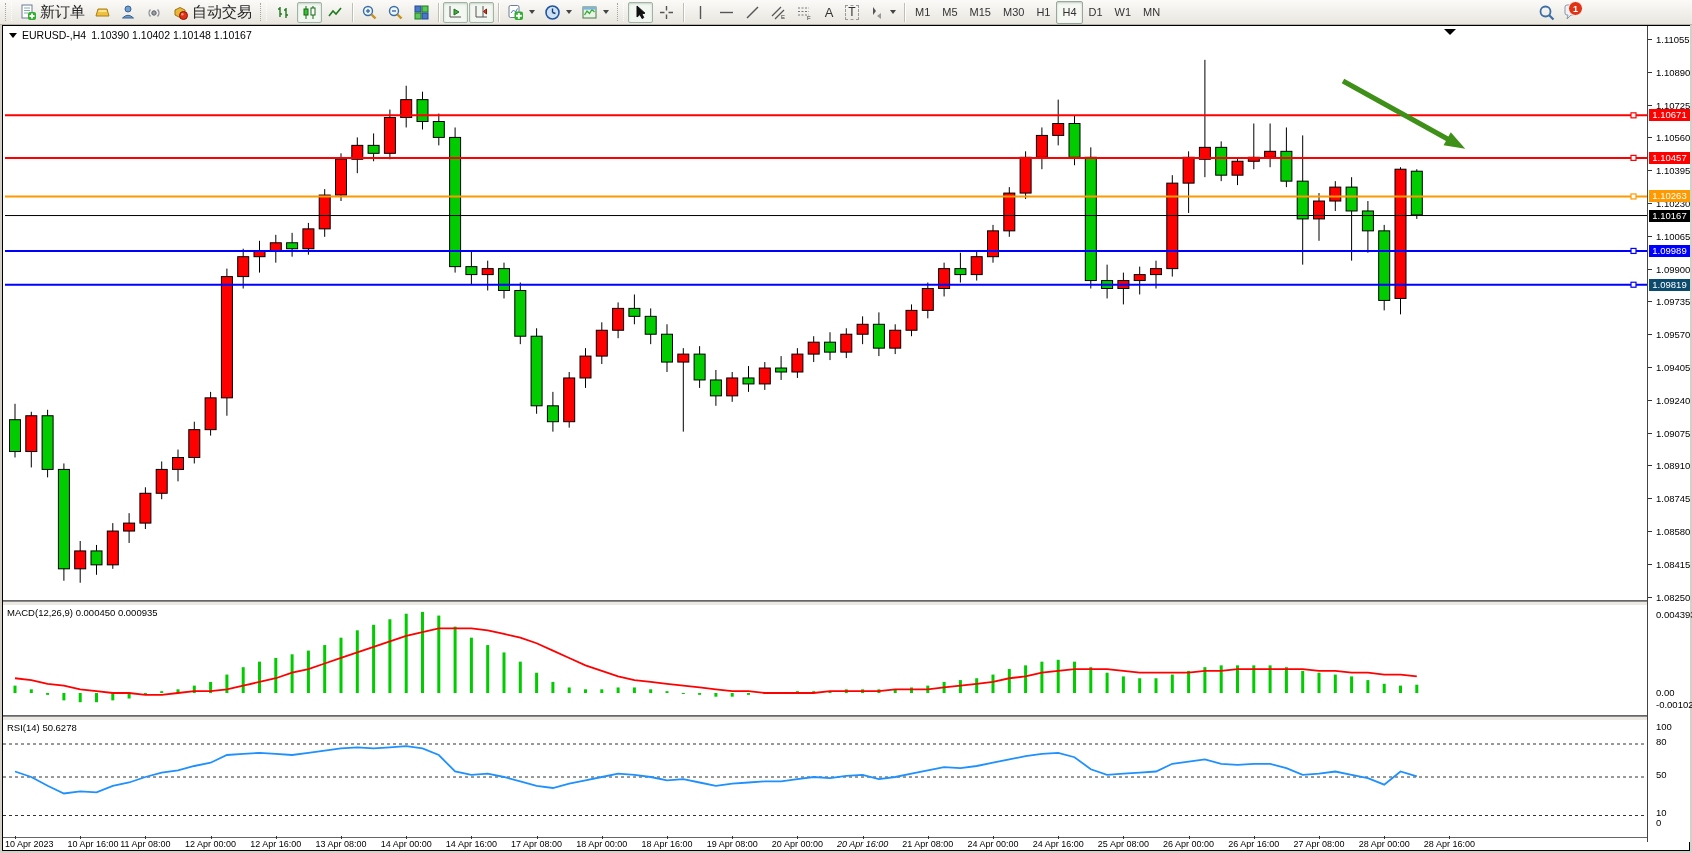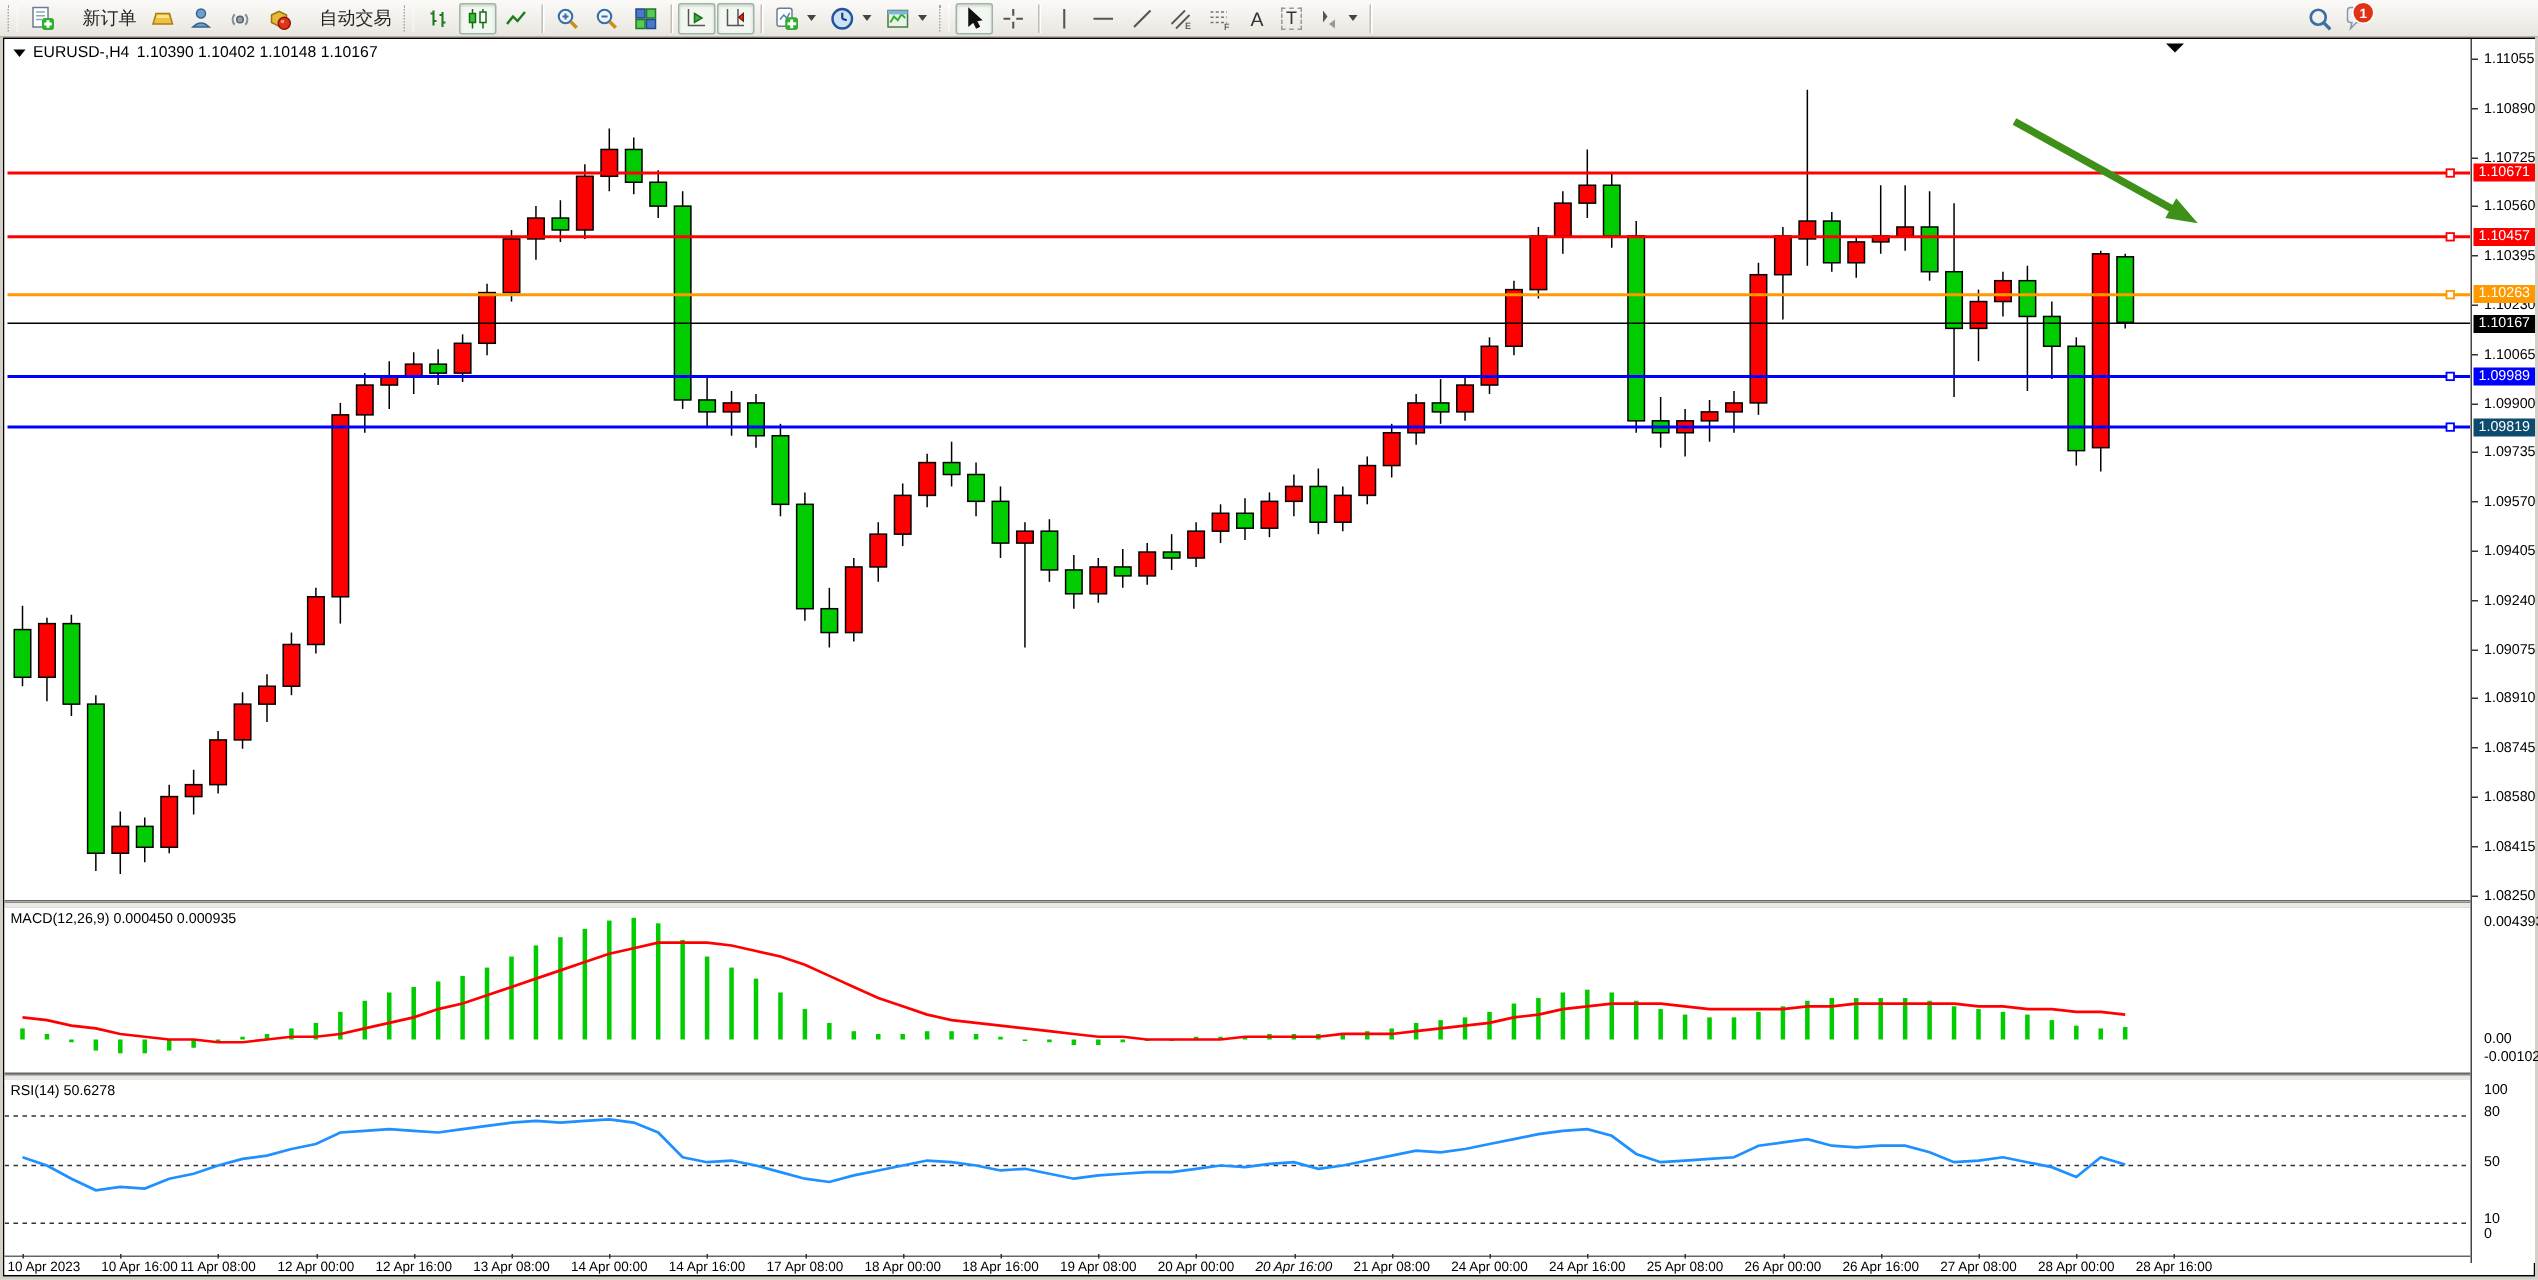--- a/index.html
+++ b/index.html
@@ -6,21 +6,21 @@
   #app{position:relative;width:1692px;height:853px;background:#d4d0c8;overflow:hidden;}
   
   #toolbar{position:absolute;left:0;top:0;width:1692px;height:25px;
     background:linear-gradient(#fbfaf8,#e9e6df);border-bottom:1px solid #b8b4aa;
     display:flex;align-items:center;gap:1px;padding:0 2px;box-sizing:border-box;}
   .grip{width:5px;height:18px;margin:0 3px;border-left:1px dotted #a9a598;border-right:1px dotted #fff;}
   .sep{width:1px;height:19px;background:#c2beb3;margin:0 3px;box-shadow:1px 0 0 #fff;}
   .btn{height:21px;min-width:22px;display:flex;align-items:center;justify-content:center;gap:3px;
     padding:0 3px;border:1px solid transparent;border-radius:2px;box-sizing:border-box;cursor:default;}
   .btn.sel{background:#f3f7f1;border-color:#9fb4a4;box-shadow:inset 0 1px 2px rgba(120,140,120,.35);}
-  .btn-label{font-size:12px;color:#222;white-space:nowrap;margin-left:15px;}
+  .btn-label{font-size:15px;color:#222;white-space:nowrap;}
   .tf{font-size:11px;color:#333;padding:0 5px;height:21px;display:flex;align-items:center;border:1px solid transparent;border-radius:2px;}
   .tf.sel{background:#f5f8f3;border-color:#9aa89c;box-shadow:inset 0 1px 2px rgba(100,120,100,.35);}
   .caret{width:0;height:0;border-left:3px solid transparent;border-right:3px solid transparent;border-top:4px solid #444;margin-left:2px;}
   .tb-right{position:absolute;left:1538px;top:0;height:25px;display:flex;align-items:center;gap:6px;}
   #notif-badge{position:absolute;left:1568px;top:1px;width:13px;height:13px;background:#e03214;border-radius:50%;
     color:#fff;font-size:9px;font-weight:bold;display:flex;align-items:center;justify-content:center;border:1px solid #fff;}
   
   #chartwin{position:absolute;left:2px;top:25px;width:1688px;height:826px;background:#fff;border:1px solid #000000;box-sizing:border-box;}
   .pane{position:absolute;left:0;background:#fff;overflow:hidden;}
   #main-pane{top:0;height:574px;width:1644px;border-bottom:1px solid #666;}
@@ -236,20 +236,31 @@
     <div class="btn">
       <svg width="17" height="17" viewBox="0 0 17 17">
         <path d="M5 3 L8 7 L5 11 Z" fill="#555"></path>
           <path d="M9 12 L13 9 L13 15 Z" fill="#999"></path>
       </svg>
       <span class="caret"></span>
     </div>
 
     <div class="sep"></div>
 
+    <div id="tf-group" style="display:flex;align-items:center;">
+        <div class="tf">M1</div>
+        <div class="tf">M5</div>
+        <div class="tf">M15</div>
+        <div class="tf">M30</div>
+        <div class="tf">H1</div>
+        <div class="tf sel">H4</div>
+        <div class="tf">D1</div>
+        <div class="tf">W1</div>
+        <div class="tf">MN</div>
+      </div>
   </div>
 
   <div class="tb-right">
     <svg width="18" height="18" viewBox="0 0 18 18">
       <circle cx="7.5" cy="7.5" r="5" fill="none" stroke="#3a6ea5" stroke-width="1.8"></circle>
       <line x1="11.2" y1="11.2" x2="15.5" y2="15.5" stroke="#3a6ea5" stroke-width="2.2"></line>
     </svg>
     <svg width="20" height="19" viewBox="0 0 20 19">
       <path d="M3 4 Q3 2 5 2 L15 2 Q17 2 17 4 L17 10 Q17 12 15 12 L9 12 L5 16 L6 12 L5 12 Q3 12 3 10 Z" fill="#eef2f6" stroke="#8a97a5"></path>
     </svg>

